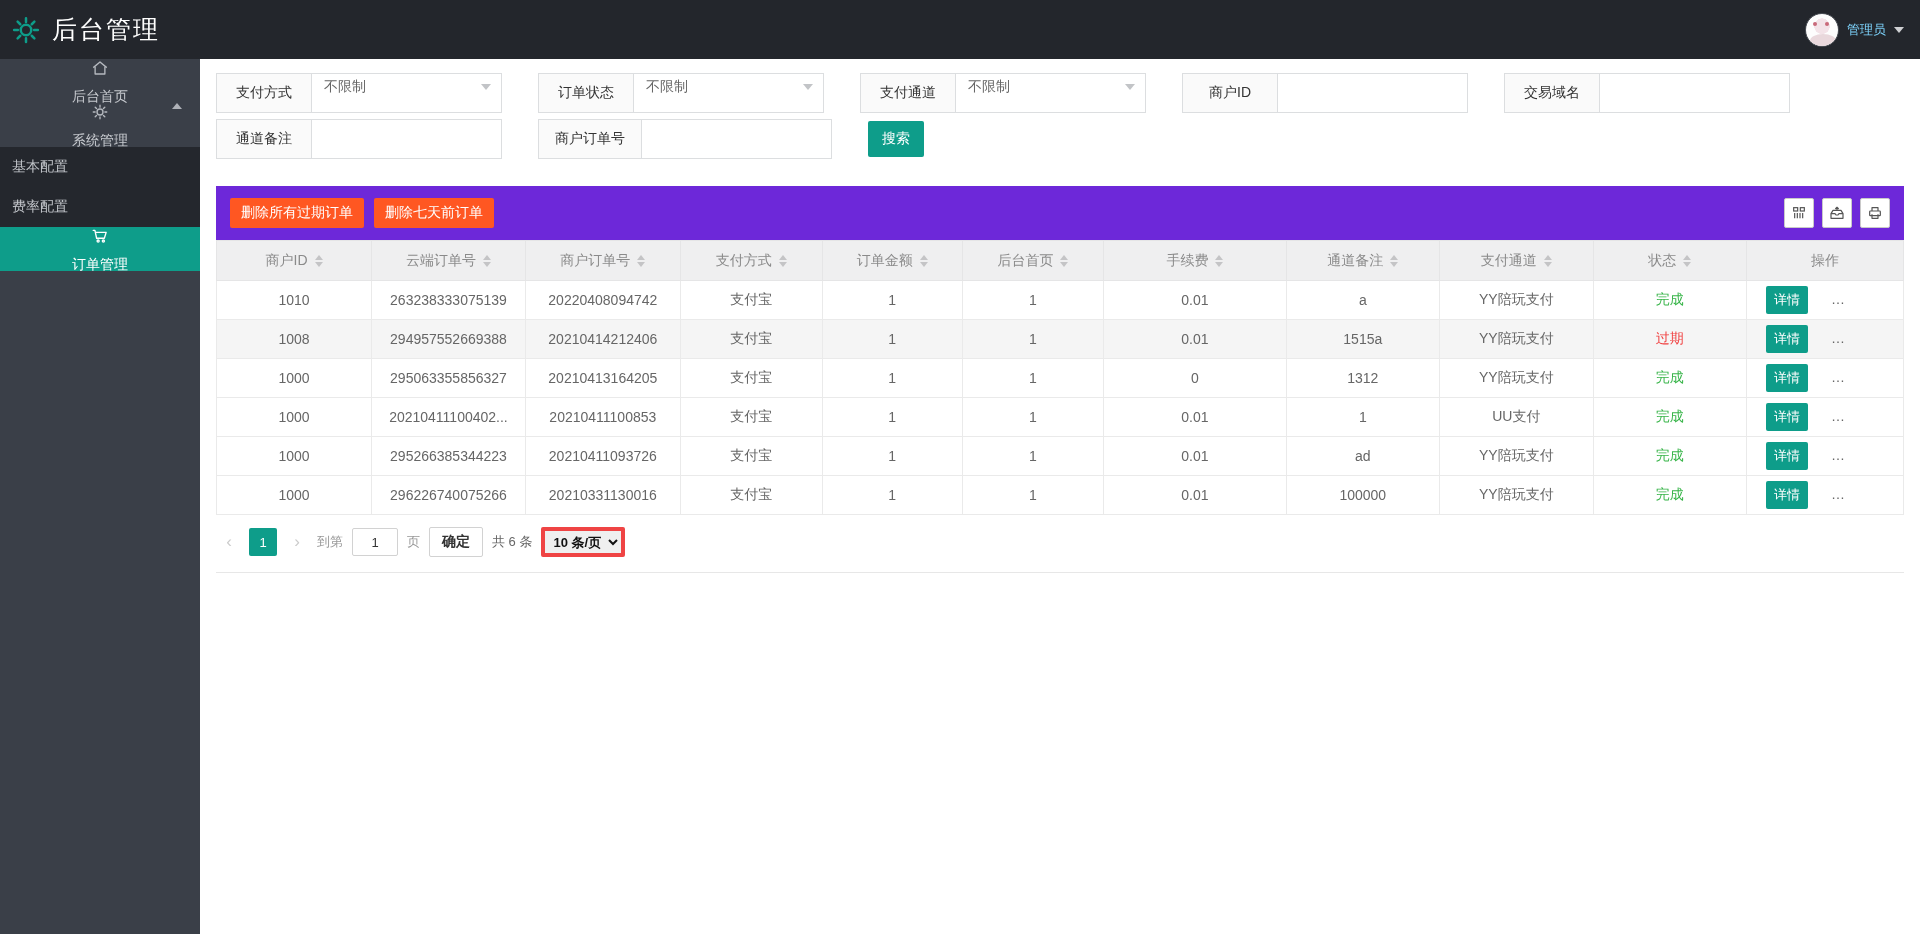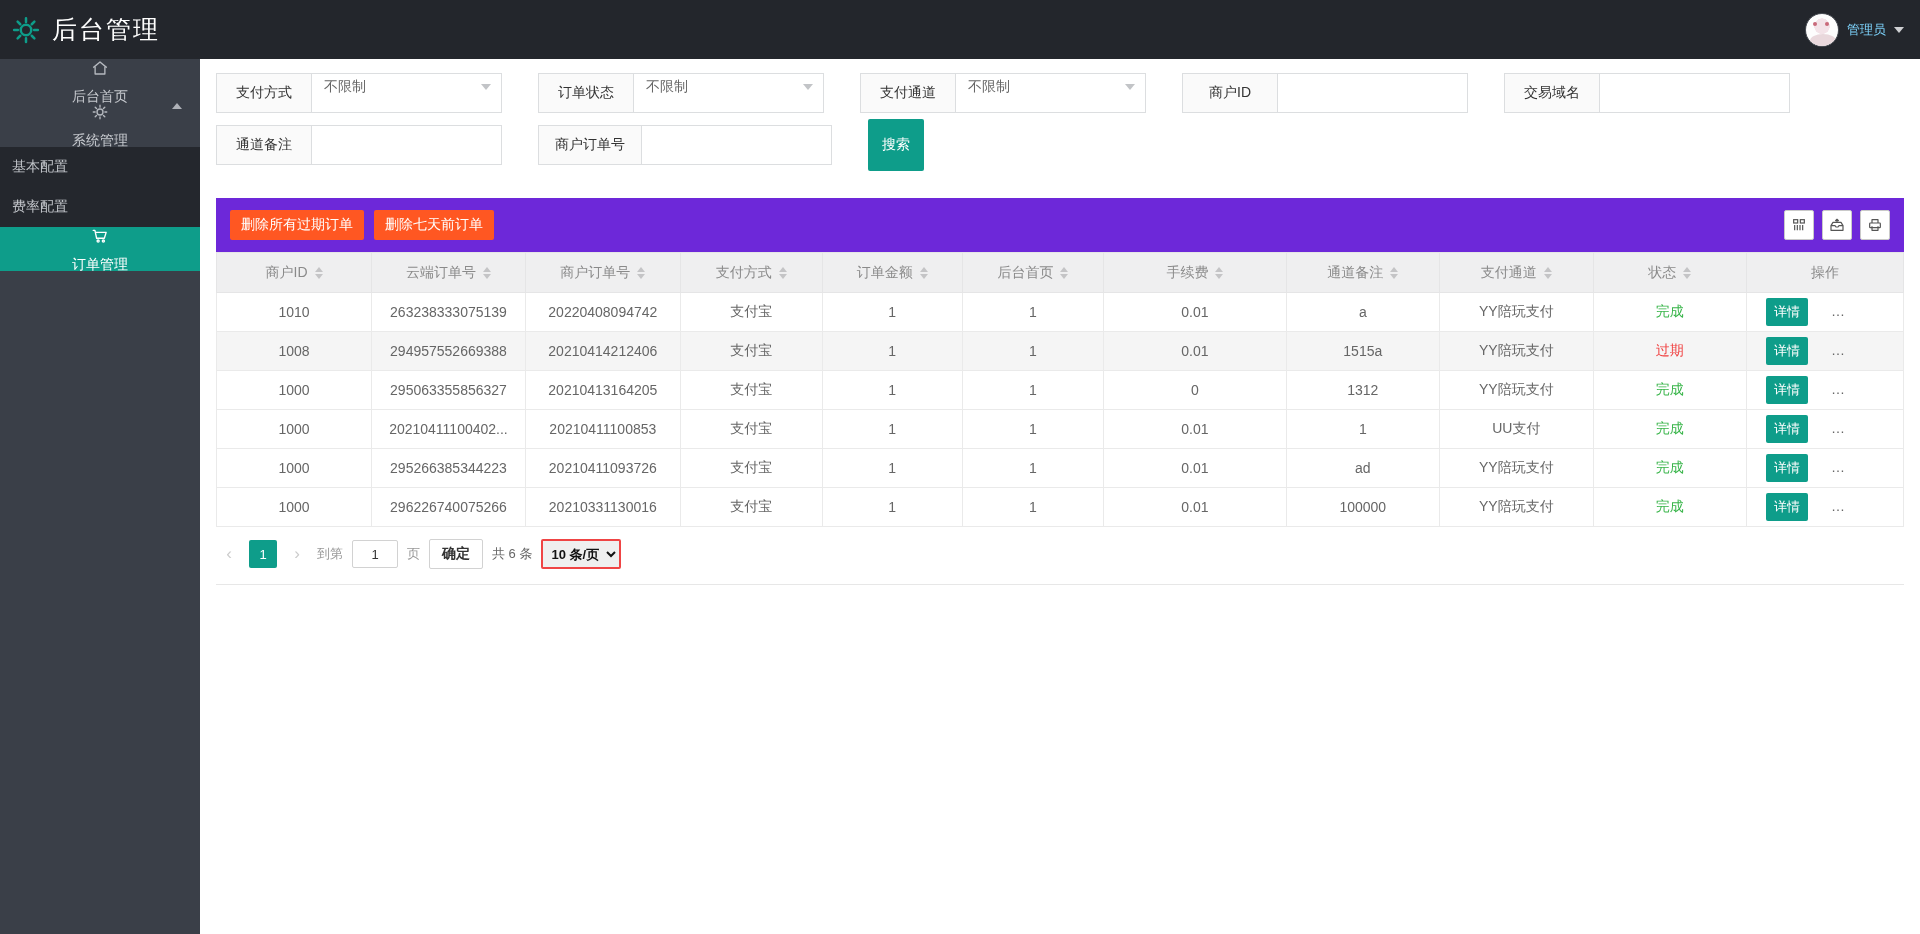--- a/index.html
+++ b/index.html
@@ -50,21 +50,21 @@
   .f-label { background:#fafafa; border:1px solid #dcdee0; min-width:96px; padding:0 16px;
     display:flex; align-items:center; justify-content:center; font-size:14px; color:#333; white-space:nowrap; }
   .f-control { border:1px solid #dcdee0; border-left:none; width:190px; background:#fff;
     display:flex; align-items:center; padding:0 10px 12px 12px; font-size:14px; color:#666;
     justify-content:space-between; cursor:pointer; }
   .f-control.textinput { cursor:text; }
   .f-control input { border:none; outline:none; width:100%; height:100%; font-size:14px; color:#333;
     font-family:inherit; background:transparent; }
   .sel-caret { width:0; height:0; border-left:5px solid transparent; border-right:5px solid transparent;
     border-top:6px solid #c2c4c7; }
-  .search-btn { width:56px; height:52px; background:#0e9d8a; color:#fff; border:none; border-radius:2px;
+  .search-btn { width:56px; height:36px; background:#0e9d8a; color:#fff; border:none; border-radius:2px;
     font-size:14px; cursor:pointer; font-family:inherit; }
 
   
   .card { margin:27px 16px 0 16px; border-bottom:1px solid #e7e7e7; }
   .toolbar { background:#6d28d9; padding:12px 14px; display:flex; align-items:center; justify-content:space-between; }
   .tb-left { display:flex; gap:10px; }
   .btn-orange { background:#ff5722; color:#fff; border:none; border-radius:2px; height:30px;
     padding:0 11px; font-size:14px; cursor:pointer; font-family:inherit; }
   .tb-right { display:flex; gap:8px; }
   .icon-btn { width:30px; height:30px; background:#fff; border:1px solid #c9c9c9; border-radius:2px;
@@ -91,21 +91,21 @@
   .pagination { display:flex; align-items:center; gap:9px; padding:12px 2px 15px 2px; font-size:13px; color:#999; }
   .pg-arrow { width:22px; height:28px; display:flex; align-items:center; justify-content:center;
     color:#ccc; font-size:17px; cursor:pointer; }
   .pg-num { width:28px; height:28px; background:#0e9d8a; color:#fff; border-radius:2px;
     display:flex; align-items:center; justify-content:center; font-size:13px; cursor:pointer; }
   .pg-input { width:46px; height:28px; border:1px solid #d2d2d2; border-radius:2px; text-align:center;
     font-size:13px; color:#333; outline:none; font-family:inherit; }
   .pg-confirm { height:30px; padding:0 12px; background:#fff; border:1px solid #d2d2d2; border-radius:2px;
     font-size:14px; font-weight:700; color:#333; cursor:pointer; font-family:inherit; }
   .pg-total { color:#666; }
-  .pg-size { height:30px; border:2px solid #ef4444; border-radius:2px; font-size:13px; color:#111;
+  .pg-size { height:30px; border:4px solid #ef4444; border-radius:2px; font-size:13px; color:#111;
     font-family:inherit; padding:0 4px; font-weight:700; }
 </style>
 </head>
 <body>
 
 <header class="topbar">
   <div class="brand">
     <span class="brand-icon">
       <svg viewBox="0 0 24 24" fill="none" stroke="currentColor" stroke-width="2" stroke-linecap="round">
         <circle cx="12" cy="12" r="4.2"></circle>

